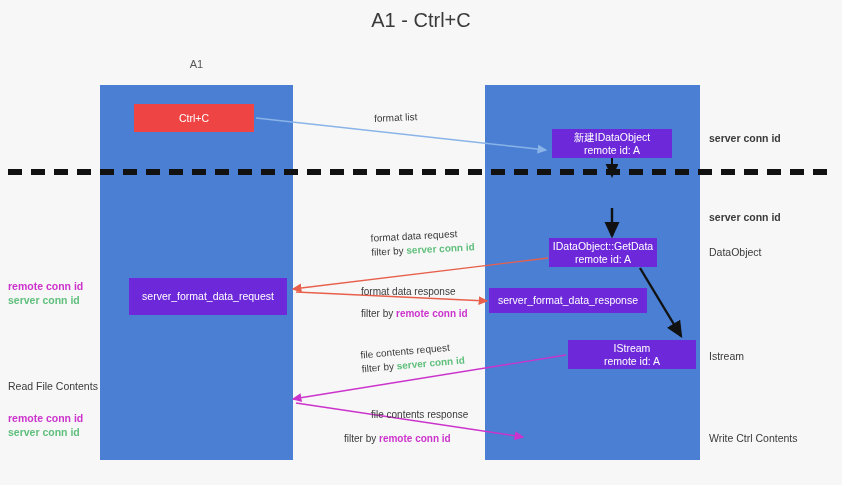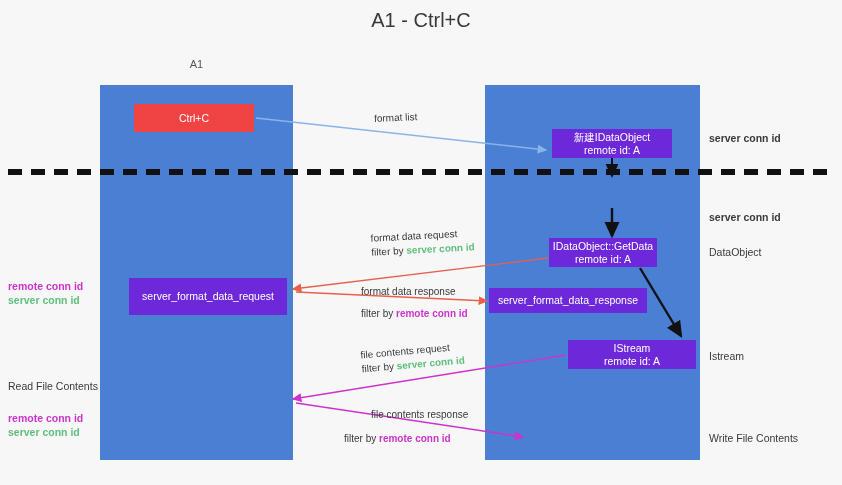--- a/index.html
+++ b/index.html
@@ -157,21 +157,21 @@
   </div>
 
   <div class="plain green-t" style="left:709px;top:132px;">server conn id</div>
 
   <div class="plain green-t" style="left:709px;top:211px;">server conn id</div>
 
   <div class="plain" style="left:709px;top:246px;text-align:right;">DataObject</div>
 
   <div class="plain" style="left:709px;top:350px;">Istream</div>
 
-  <div class="plain" style="left:709px;top:432px;">Write File Contents</div>
+  <div class="plain" style="left:709px;top:432px;">Write Ctrl Contents</div>
 
   <div class="side-label" style="left:8px;top:279px;">
     <span class="p">remote conn id</span>
     <span class="g">server conn id</span>
   </div>
 
   <div class="plain" style="left:8px;top:372px;margin-top:8px;">Read File Contents</div>
 
   <div class="side-label" style="left:8px;top:411px;">
     <span class="p">remote conn id</span>

